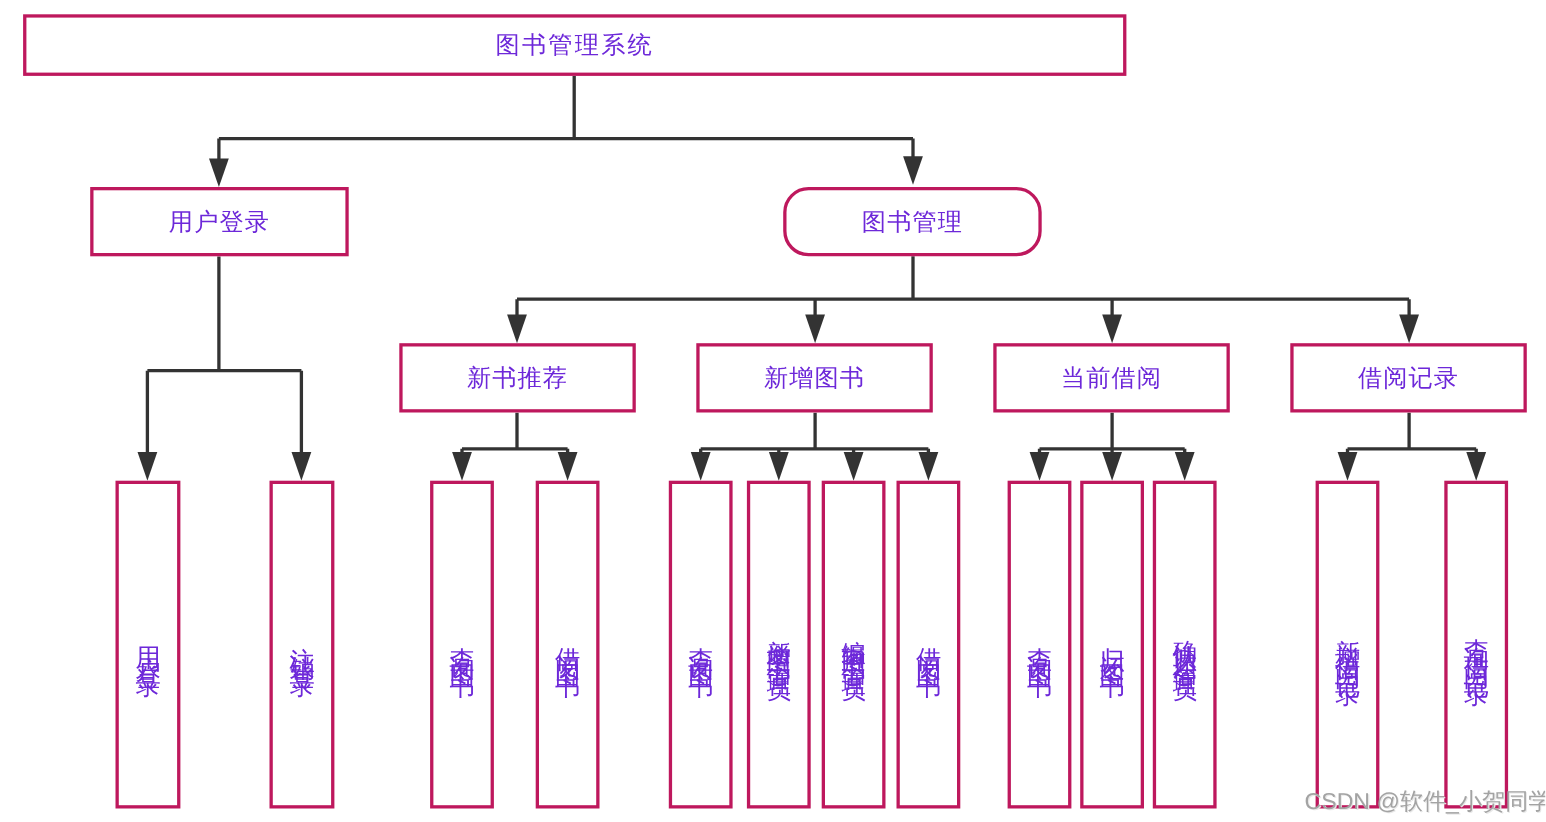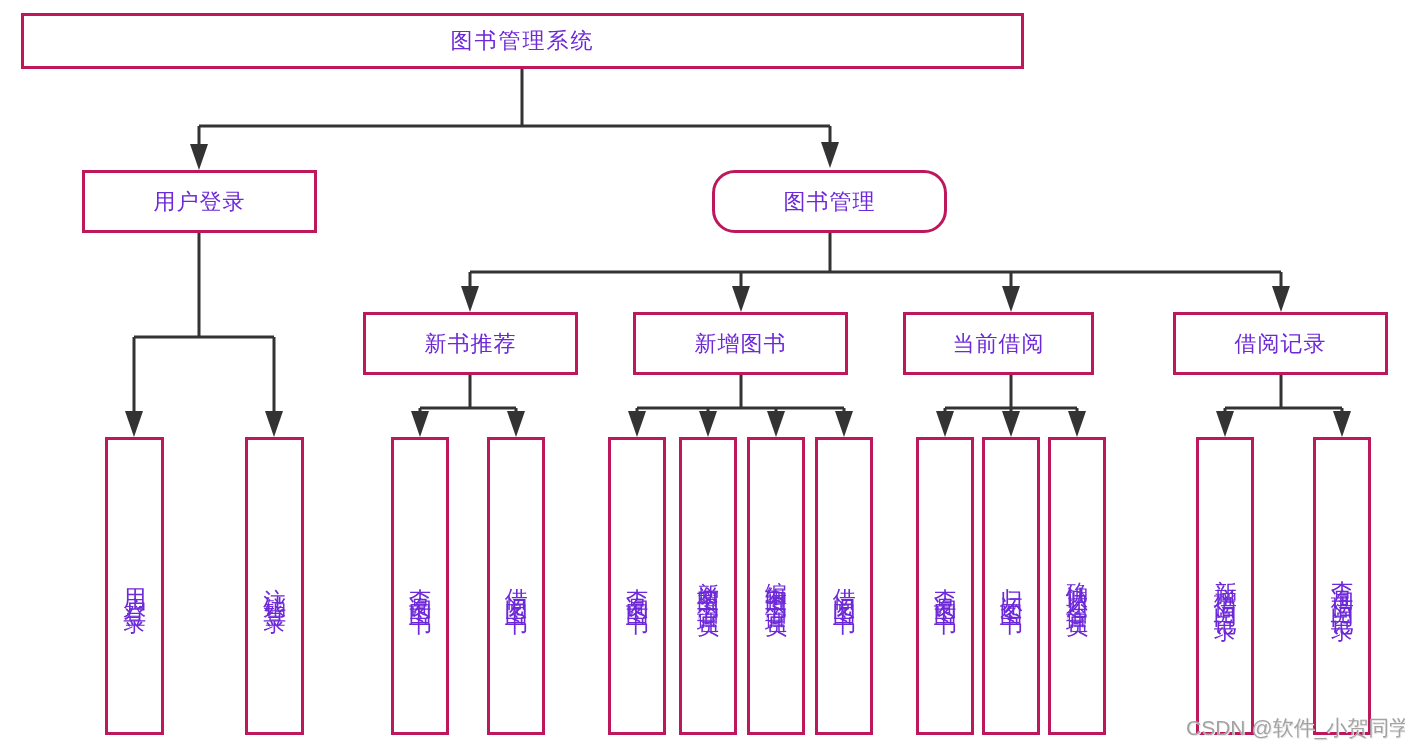--- a/index.html
+++ b/index.html
@@ -125,21 +125,21 @@
   <div class="node h-node" style="left:712px; top:170px; width:235px; height:63px;border-radius:23px;">
     <span>图书管理</span>
   </div>
 
   <div class="node h-node" style="left:363px; top:312px; width:215px; height:63px;">
     <span>新书推荐</span>
   </div>
   <div class="node h-node" style="left:633px; top:312px; width:215px; height:63px;">
     <span>新增图书</span>
   </div>
-  <div class="node h-node" style="left:903px; top:312px; width:191px; height:63px;">
+  <div class="node h-node" style="left:903px; top:312px; width:215px; height:63px;">
     <span>当前借阅</span>
   </div>
   <div class="node h-node" style="left:1173px; top:312px; width:215px; height:63px;">
     <span>借阅记录</span>
   </div>
 
   <div class="node" style="left:105px; top:437px; width:59px; height:298px;">
     <span class="vlabel">用户登录</span>
   </div>
   <div class="node" style="left:245px; top:437px; width:59px; height:298px;">

